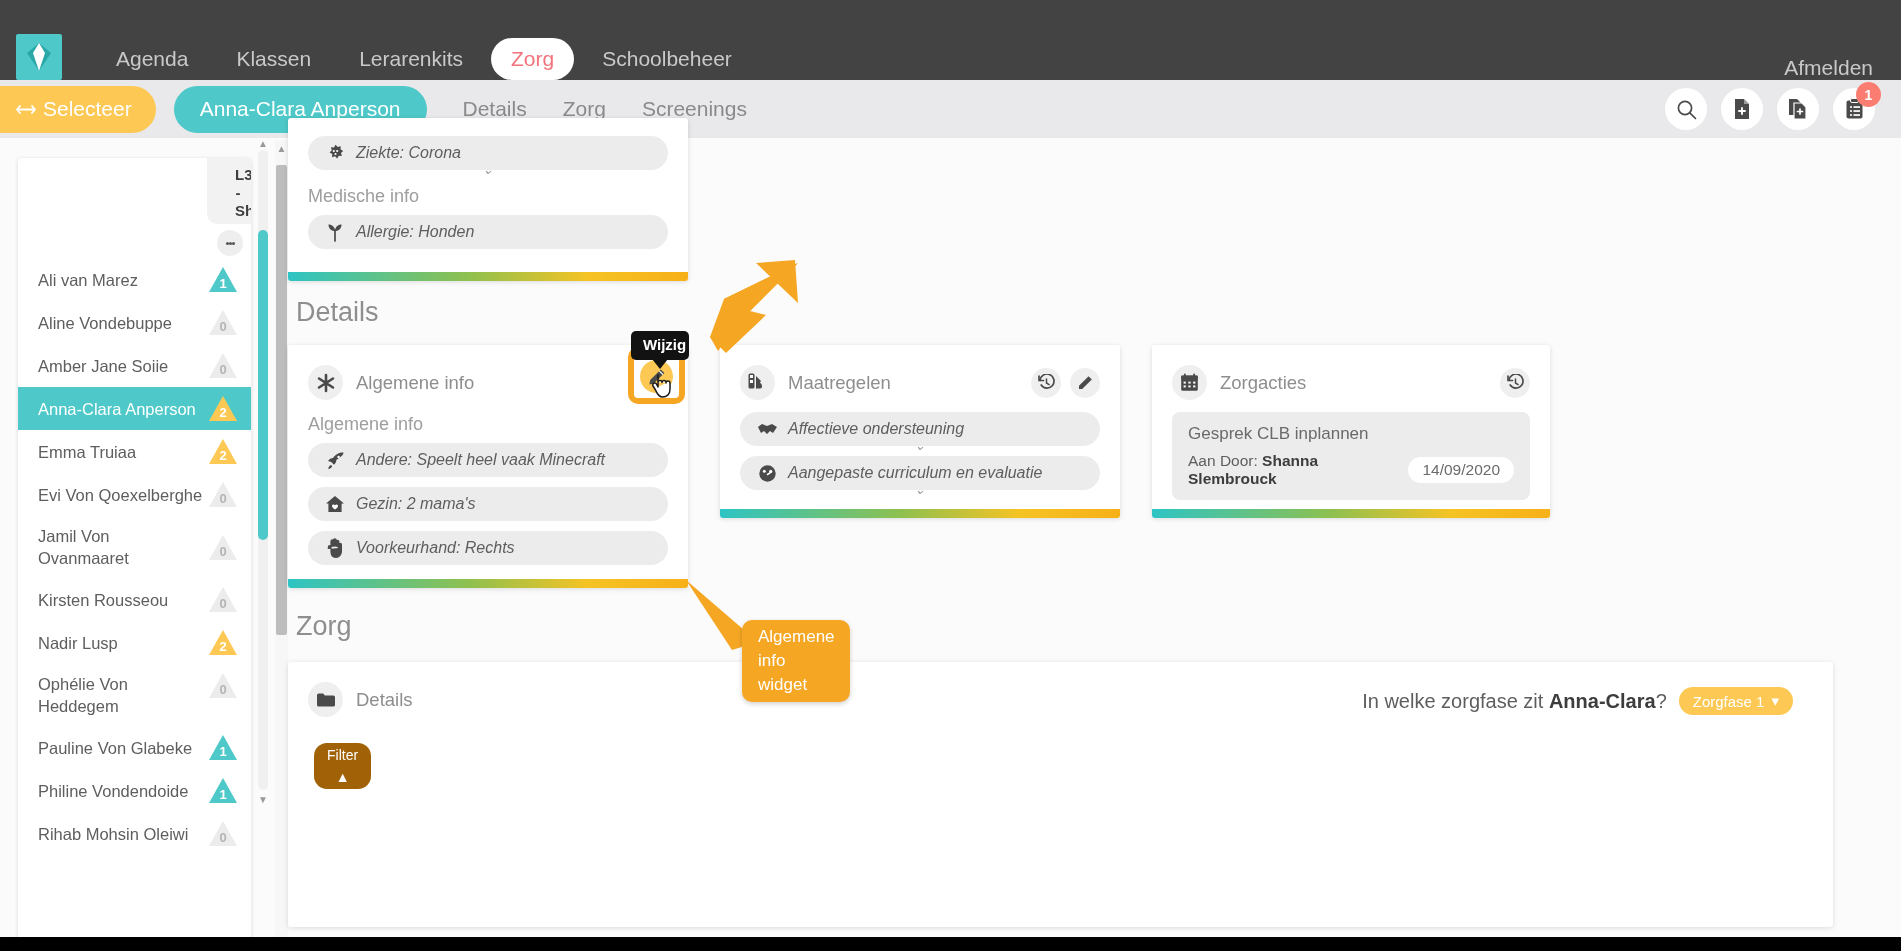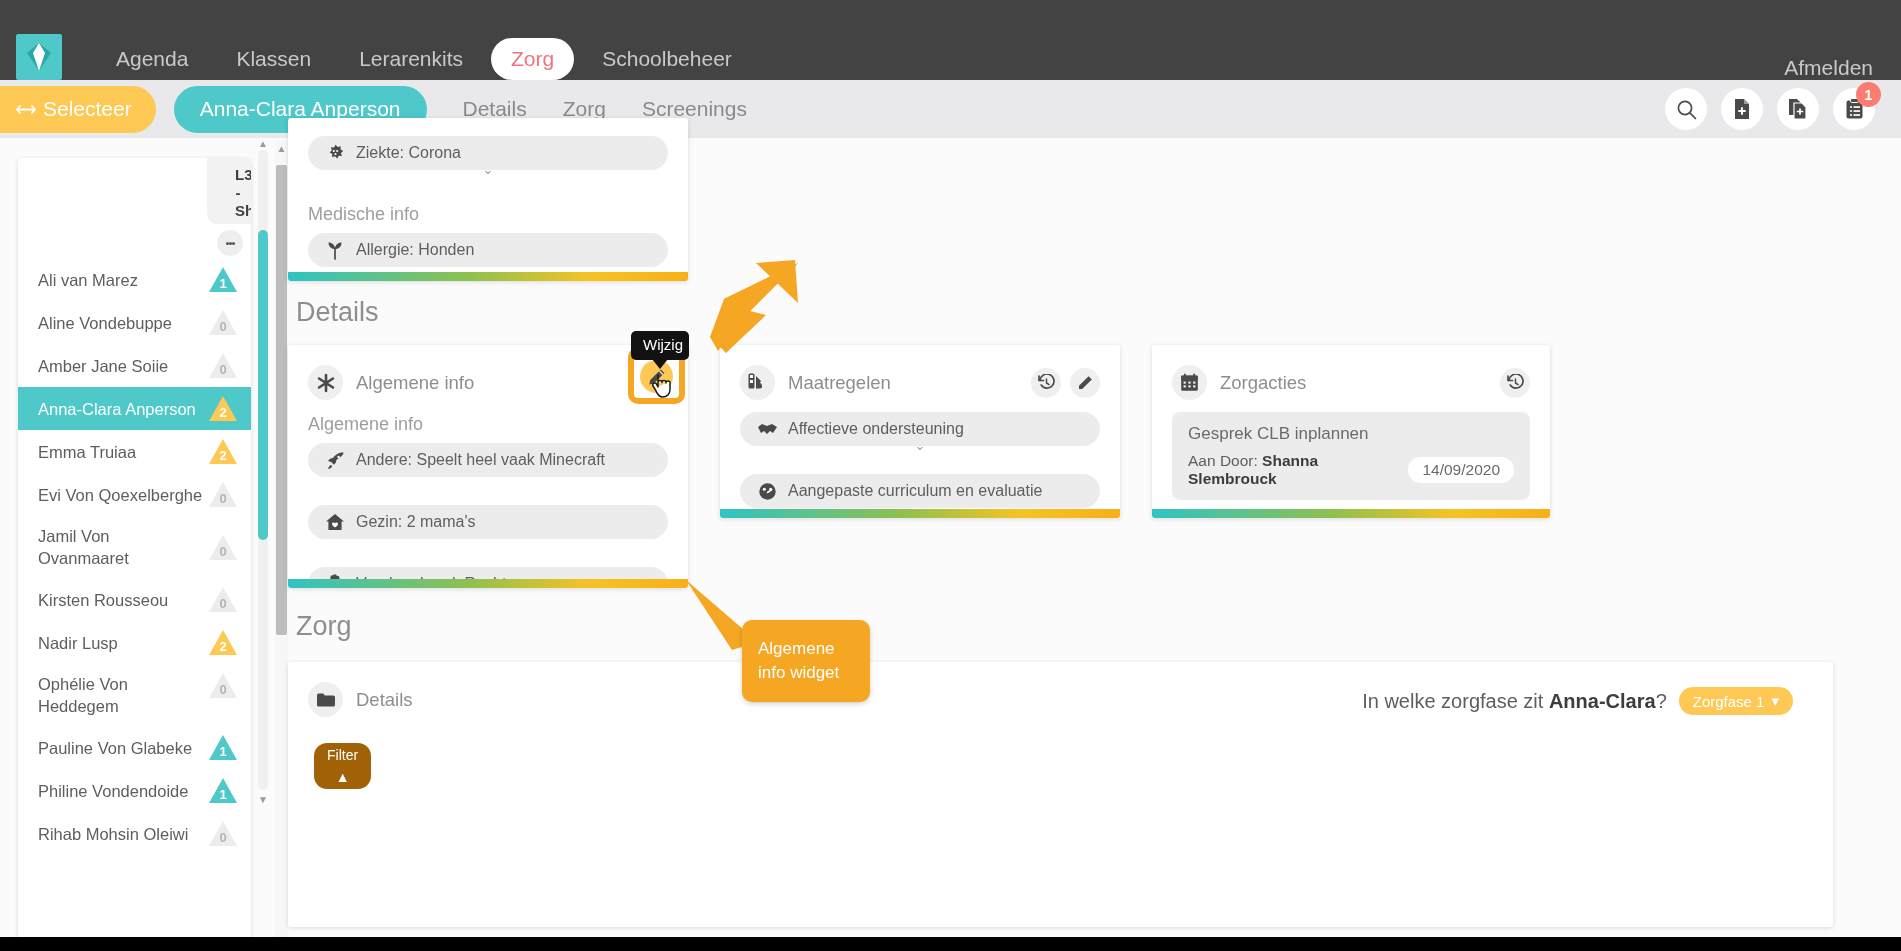--- a/index.html
+++ b/index.html
@@ -120,23 +120,24 @@
   .head-icon {
     width:35px; height:35px; border-radius:50%; background:#efefef;
     display:flex; align-items:center; justify-content:center; flex-shrink:0;
   }
   .head-title { font-size:18.5px; color:#8e8e8e; margin-left:13px; }
   .head-actions { margin-left:auto; display:flex; gap:9px; }
   .act-btn { width:30px; height:30px; border-radius:50%; background:#efefef;
     display:flex; align-items:center; justify-content:center; cursor:pointer; }
   .sec-label { font-size:18px; color:#9e9e9e; padding:6px 20px 8px 20px; }
   .chip {
-    margin:0 20px 28px 20px; background:#ececec; border-radius:18px;
+    margin:0 20px 10px 20px; background:#ececec; border-radius:18px;
     height:34px; display:flex; align-items:center; padding:5px 16px; position:relative;
     cursor:pointer;
+    font-style:italic;
   }
   .chip .ci { width:22px; display:flex; align-items:center; justify-content:center; flex-shrink:0; }
   .chip .ct { font-size:16px; color:#5e5e5e; margin-left:10px; }
   .chev { position:absolute; left:50%; bottom:-5px; transform:translateX(-50%);
           font-size:13px; color:#9b9b9b; line-height:10px; }
 
   .section-title { position:absolute; font-size:27px; color:#8e8e8e; font-weight:300; }
 
   
   .action-item { margin:4px 20px 10px 20px; background:#ececec; border-radius:8px; padding:12px 16px; }
@@ -156,21 +157,21 @@
   .zorgfase-q b { color:#3d3d3d; }
   .zorgfase-pill {
     display:inline-flex; align-items:center; gap:7px; background:#fdc954;
     color:#ffffff; font-size:15px; border-radius:14px; padding:5px 14px;
     margin-left:12px; cursor:pointer;
   }
 
   
   .tooltip-wijzig {
     position:absolute; background:#121212; color:#ffffff; font-size:15px;
-    font-weight:normal; padding:5px 24px 7px 12px; border-radius:5px;
+    font-weight:bold; padding:5px 24px 7px 12px; border-radius:5px;
     z-index:40;
   }
   .tooltip-wijzig:after {
     content:""; position:absolute; left:50%; bottom:-9px; margin-left:-8px;
     border-left:8px solid transparent; border-right:8px solid transparent;
     border-top:10px solid #121212;
   }
   .hl-box {
     position:absolute; border:6px solid #f5a623; border-radius:10px;
     background:#ffffff; z-index:35;
@@ -585,19 +586,19 @@
 
   <svg class="arrow-svg" style="left:680px; top:255px;" width="130" height="115" viewBox="0 0 130 115">
     <path d="M118 8 L70 56 L86 60 L46 98 L30 82 L58 52 L44 44 Z" fill="#f5a623"></path>
     <path d="M118 8 L62 64 L38 96 L30 82 L44 44 Z" fill="#f5a623"></path>
     <polygon points="115,5 118,48 76,8" fill="#f5a623"></polygon>
   </svg>
 
   <svg class="arrow-svg" style="left:686px; top:580px;" width="130" height="105" viewBox="0 0 130 105">
     <polygon points="0,0 72,62 46,70" fill="#f5a623"></polygon>
   </svg>
-  <div class="callout" style="left:742px; top:620px; width:128px; height:82px; display:flex; flex-direction:column; justify-content:center;">
+  <div class="callout" style="left:742px; top:620px; width:108px; height:82px; display:flex; flex-direction:column; justify-content:center;">
     <span>Algemene</span>
     <span>info widget</span>
   </div>
 
   <div class="bottom-bar"></div>
 </div>
 
 </body></html>

